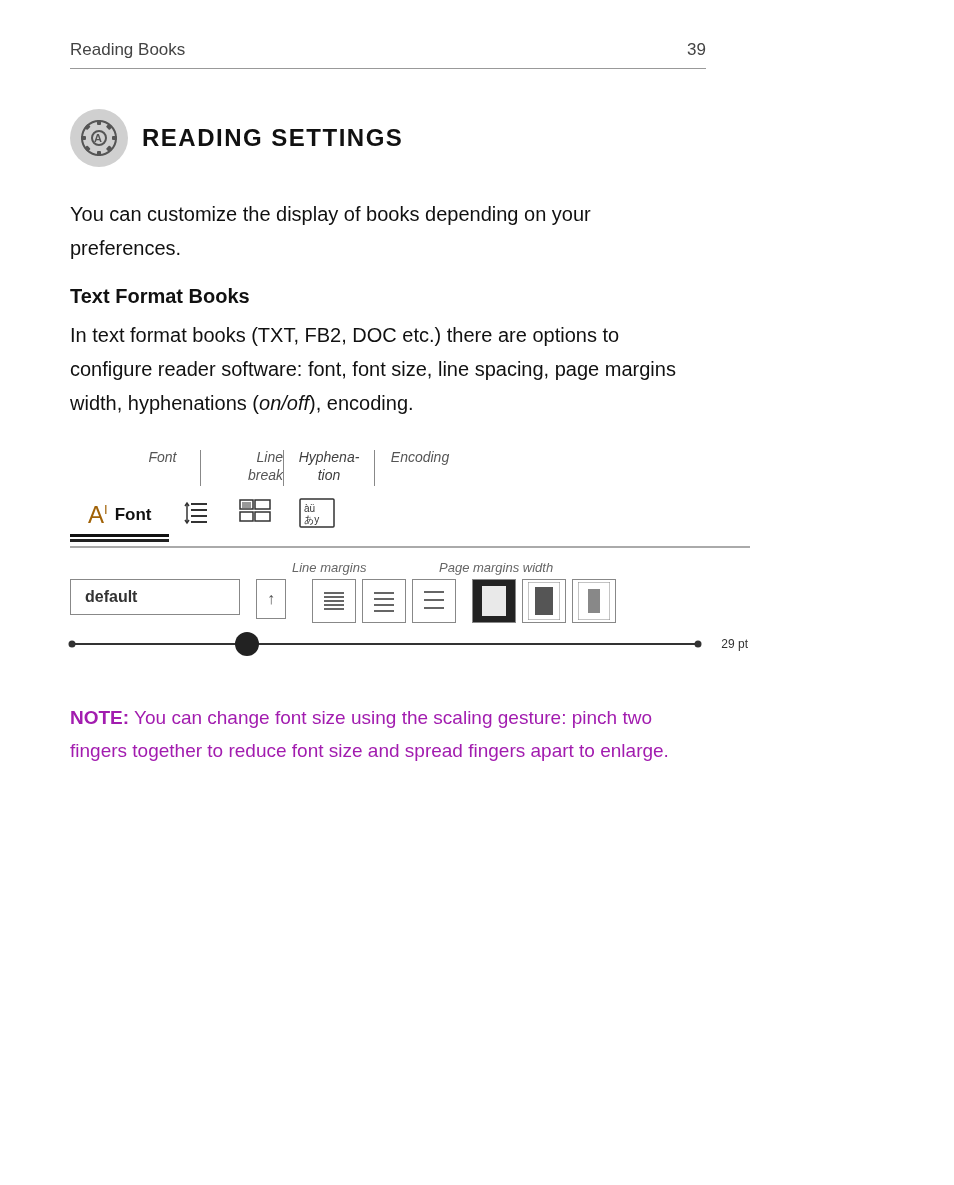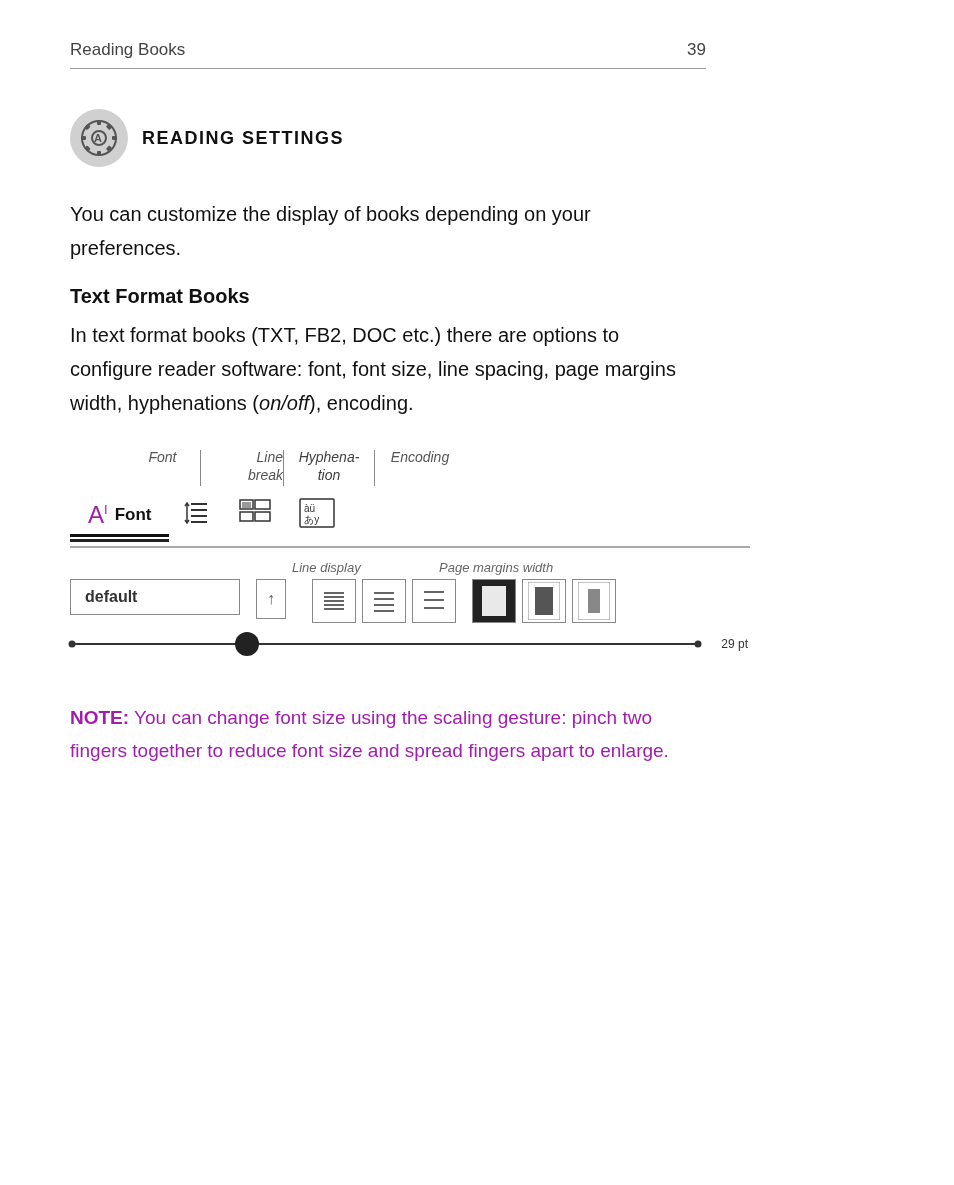--- a/index.html
+++ b/index.html
@@ -48,21 +48,21 @@
       height: 58px;
       background: #d0d0d0;
       border-radius: 50%;
       display: flex;
       align-items: center;
       justify-content: center;
       flex-shrink: 0;
     }
     .section-heading-text {
       font-family: 'Arial', sans-serif;
-      font-size: 18px;
+      font-size: 24px;
       font-weight: 900;
       letter-spacing: 1.5px;
       color: #111;
     }
 
     
     .body-text {
       font-family: 'Arial', sans-serif;
       font-size: 20px;
       line-height: 1.7;
@@ -117,21 +117,21 @@
       content: '';
       position: absolute;
       bottom: -8px;
       left: 0;
       right: 0;
       height: 3px;
       background: #222;
     }
     .toolbar-tab-icon {
       font-size: 22px;
-      color: #a21caf;
+      color: #a16207;
     }
     .toolbar-tab-label {
       font-family: 'Arial', sans-serif;
       font-size: 17px;
       font-weight: 600;
       color: #111;
     }
 
     
     .font-row {
@@ -359,21 +359,21 @@
           <svg width="36" height="30" viewBox="0 0 36 30">
             <rect x="1" y="1" width="34" height="28" fill="none" stroke="#333" stroke-width="1.5" rx="1"></rect>
             <text x="5" y="14" font-family="Arial" font-size="10" fill="#333">àü</text>
             <text x="5" y="25" font-family="Arial" font-size="10" fill="#333">あy</text>
           </svg>
         </span>
       </div>
     </div>
 
     <div style="display:flex; align-items:flex-end; padding-left:222px; margin-bottom:4px; gap:0;">
-      <div style="width:147px; font-family:Arial; font-size:13px; font-style:italic; color:#666;">Line display</div>
+      <div style="width:147px; font-family:Arial; font-size:13px; font-style:italic; color:#666;">Line margins</div>
       <div style="width:155px; font-family:Arial; font-size:13px; font-style:italic; color:#666;">Page margins width</div>
     </div>
 
     <div class="font-row">
       <div class="font-select-box">
         <span>default</span>
       </div>
       <div class="font-up-btn">
         <span>↑</span>
       </div>

